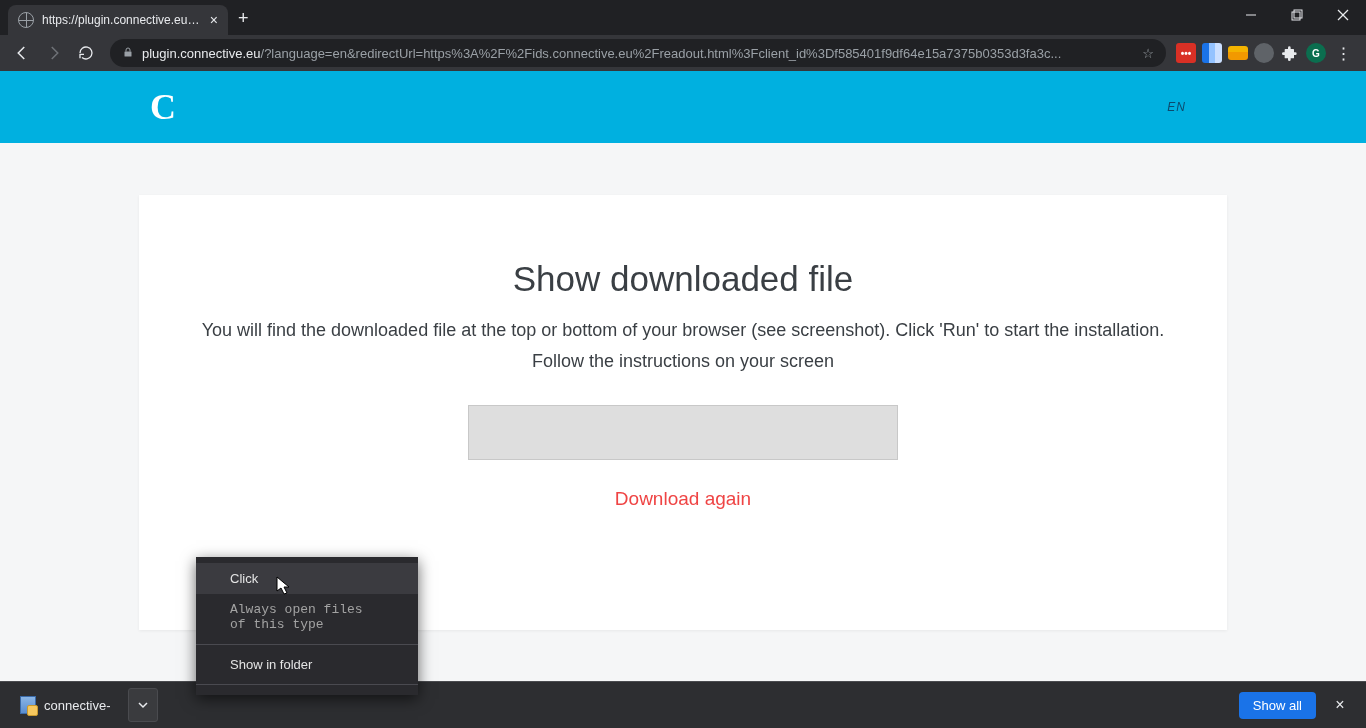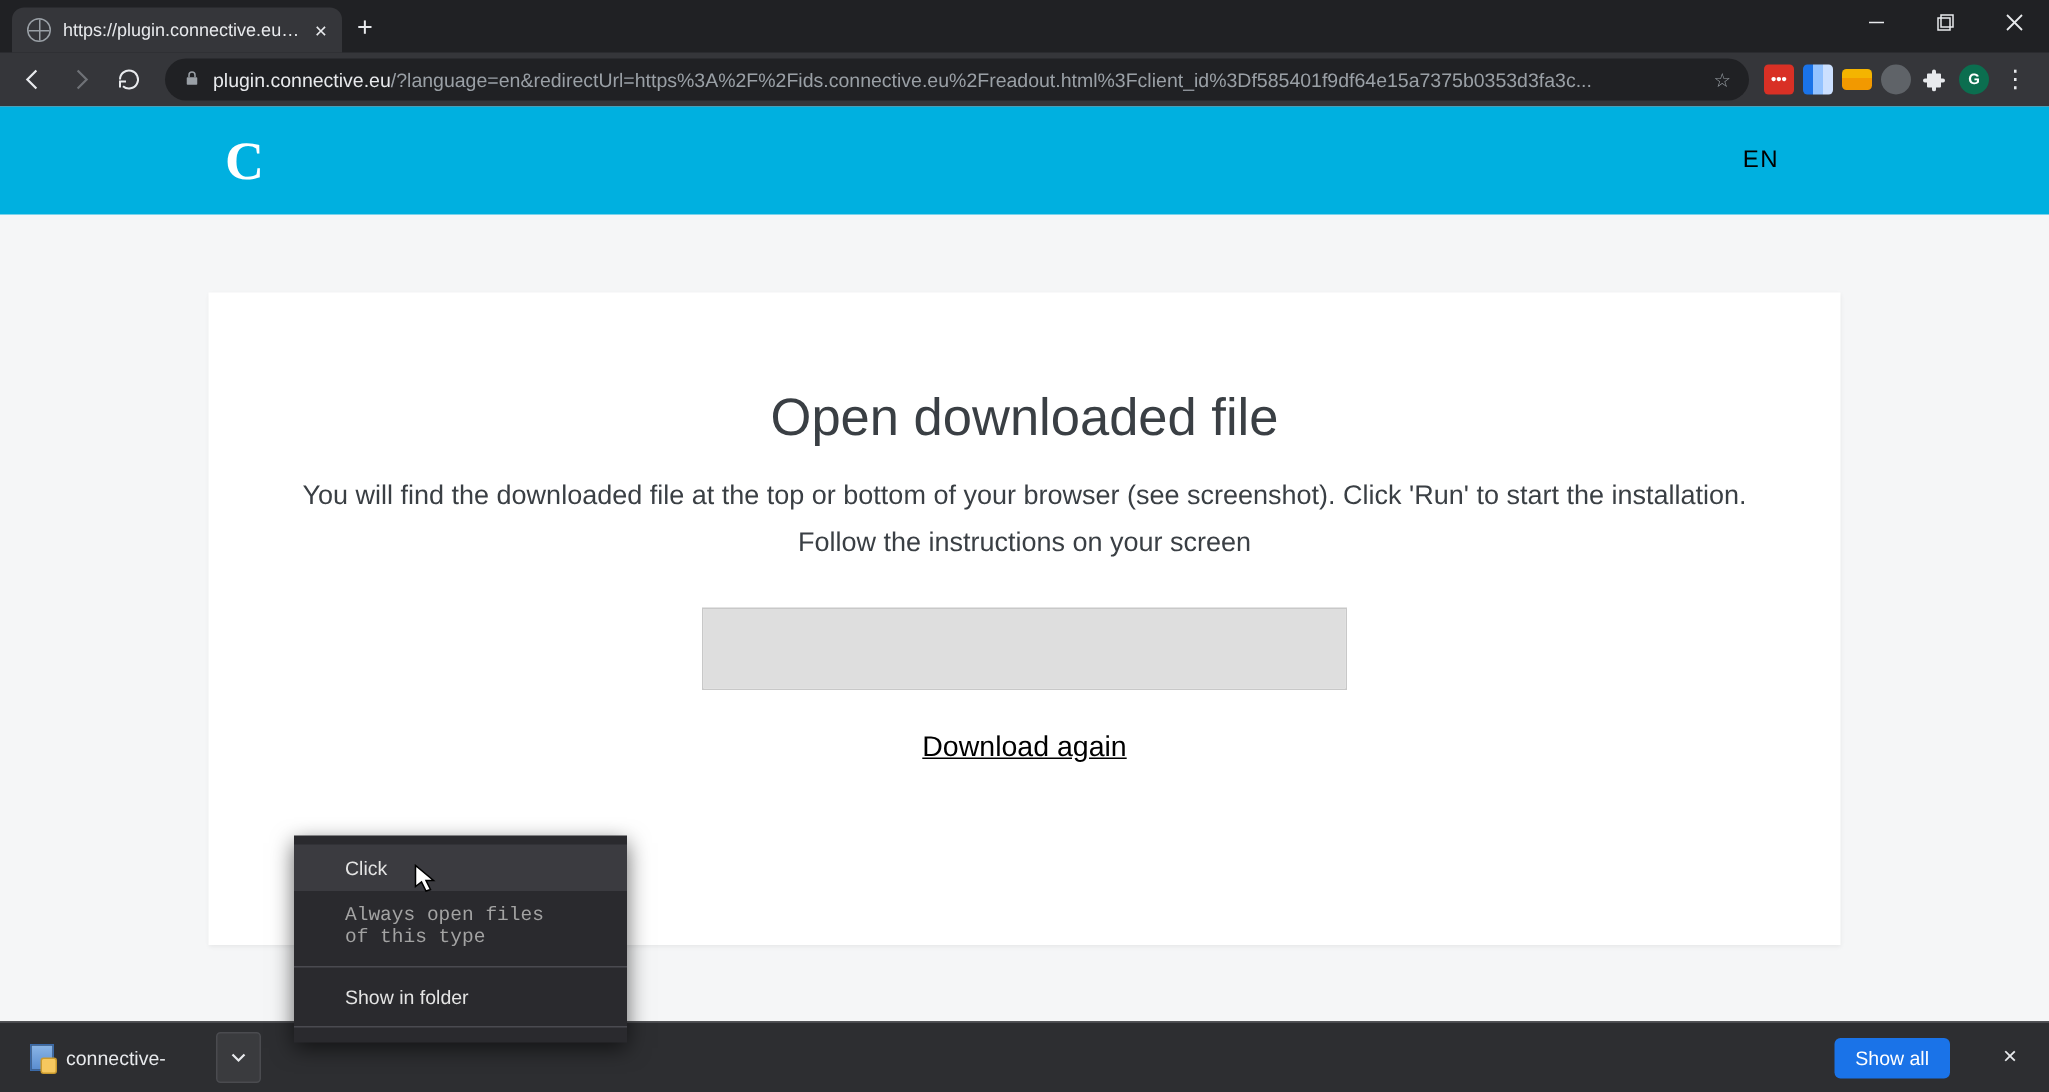--- a/index.html
+++ b/index.html
@@ -39,55 +39,55 @@
   .ext.gray { background: #5f6368; border-radius:50%; }
   .ext.puzzle { color:#e8eaed; }
   .ext.profile { background: #0b6e4f; color:#fff; border-radius:50%; }
   .menu-dots { color:#e8eaed; width:28px; text-align:center; font-size:16px; letter-spacing:1px; }
 
   
   .page { position: absolute; top: 71px; left: 0; right: 0; bottom: 47px; background: #f5f6f7; }
   .site-header { height: 72px; background: #00b0e0; display: flex; align-items: center; justify-content: space-between;
                  padding: 0 180px 0 150px; }
   .logo { color: #fff; font-size: 36px; font-weight: bold; font-family: Georgia, serif; }
-  .lang { color: #000000; font-size: 16px; font-weight: 500; letter-spacing: 1px; }
+  .lang { color: #0c4a6e; font-size: 12px; font-weight: 500; letter-spacing: 1px; font-style: italic; }
 
   .content-wrap { display: flex; justify-content: center; padding-top: 52px; }
   .card { width: 1088px; background: #fff; padding: 64px 40px 120px; text-align: center;
           box-shadow: 0 1px 3px rgba(0,0,0,0.06); }
   .card h1 { font-size: 35px; font-weight: 400; color: #3a3f44; margin-bottom: 18px; }
   .card p { font-size: 18px; color: #3a3f44; line-height: 1.5; }
   .card p + p { margin-top: 4px; }
 
   .dl-illustration { margin: 30px auto 22px; width: 430px; height: 55px; background: #dedede;
                      border: 1px solid #c8c8c8; display: flex; align-items: stretch; }
   .dl-chip { flex: 0 0 268px; display: flex; align-items: center; border-right: 1px solid #c8c8c8; background:#fff;
              margin: 2px; }
   .dl-chip .msi { width: 28px; text-align:center; }
   .dl-chip .msi-ico { display:inline-block; width:14px; height:16px; background:linear-gradient(#8ab5e6,#5a8dcf); border:1px solid #3a6aa8; position:relative; }
   .dl-chip .msi-ico::after { content:""; position:absolute; right:-3px; bottom:-3px; width:8px; height:8px; background:#f6c85f; border-radius:2px; border:1px solid #c99a2e; }
   .dl-chip .fname { flex:1; font-size: 14px; color:#444; text-align:left; padding-left:4px; }
   .dl-chip .caret { width: 24px; border-left:1px solid #c8c8c8; display:flex; align-items:center; justify-content:center; color:#666; font-size:10px; }
   .dl-rest { flex:1; background:#dedede; }
 
-  .dl-again { display: inline-block; color: #000000; font-size: 19px; margin-top: 6px; text-decoration: underline; }
+  .dl-again { display: inline-block; color: #ef4444; font-size: 19px; margin-top: 6px; }
 
   
   .ctx-menu { position: absolute; left: 196px; top: 557px; width: 222px; background: #2a2a2e;
               box-shadow: 0 4px 14px rgba(0,0,0,0.6); padding: 6px 0; z-index: 50; }
   .ctx-item { padding: 8px 34px; font-size: 13px; color: #e4e4e4; }
   .ctx-item.hover { background: #3b3b40; }
   .ctx-item.disabled { color: #a3a3a3; font-family: Liberation Mono, monospace; }
   .ctx-sep { height: 1px; background: #4a4a50; margin: 4px 0; }
   .cursor { position: absolute; left: 276px; top: 576px; z-index: 60; }
   .cursor svg { width: 16px; height: 20px; }
 
   
   .dl-shelf { position: absolute; left: 0; right: 0; bottom: 0; height: 47px; background: #2d2e31;
-              border-top: 1px solid #4a4b4f; display: flex; align-items: center; padding: 0 12px; gap: 26px; }
+              border-top: 1px solid #4a4b4f; display: flex; align-items: center; padding: 0 12px; gap: 10px; }
   .shelf-item { display: flex; align-items: center; height: 34px; padding: 0 8px; gap: 8px;
                 color: #e8eaed; font-size: 13px; }
   .shelf-item .msi-ico { display:inline-block; width:16px; height:18px; background:linear-gradient(#8ab5e6,#5a8dcf); border:1px solid #3a6aa8; position:relative; }
   .shelf-item .msi-ico::after { content:""; position:absolute; right:-3px; bottom:-3px; width:9px; height:9px; background:#f6c85f; border-radius:2px; border:1px solid #c99a2e; }
   .shelf-caret { width: 30px; height: 34px; background: #3a3b3e; display:flex; align-items:center; justify-content:center;
                  border:1px solid #4a4b4f; border-radius:3px; color:#e8eaed; }
   .shelf-spacer { flex: 1; }
   .show-all { background: #1a73e8; color: #fff; padding: 6px 14px; border-radius: 4px; font-size: 13px; font-weight: 500; }
   .shelf-close { color: #e8eaed; width: 28px; text-align: center; font-size: 16px; }
 </style>
@@ -162,21 +162,21 @@
   <div class="menu-dots">⋮</div>
 </div>
 
 <div class="page">
   <div class="site-header">
     <span class="logo">C</span>
     <span class="lang">EN</span>
   </div>
   <div class="content-wrap">
     <div class="card">
-      <h1>Open downloaded file</h1>
+      <h1>Show downloaded file</h1>
       <p>You will find the downloaded file at the top or bottom of your browser (see screenshot). Click 'Run' to start the installation.</p>
       <p>Follow the instructions on your screen</p>
       <div class="dl-illustration">
         <div class="dl-rest"></div>
       </div>
       <a class="dl-again">Download again</a>
     </div>
   </div>
 </div>
 

